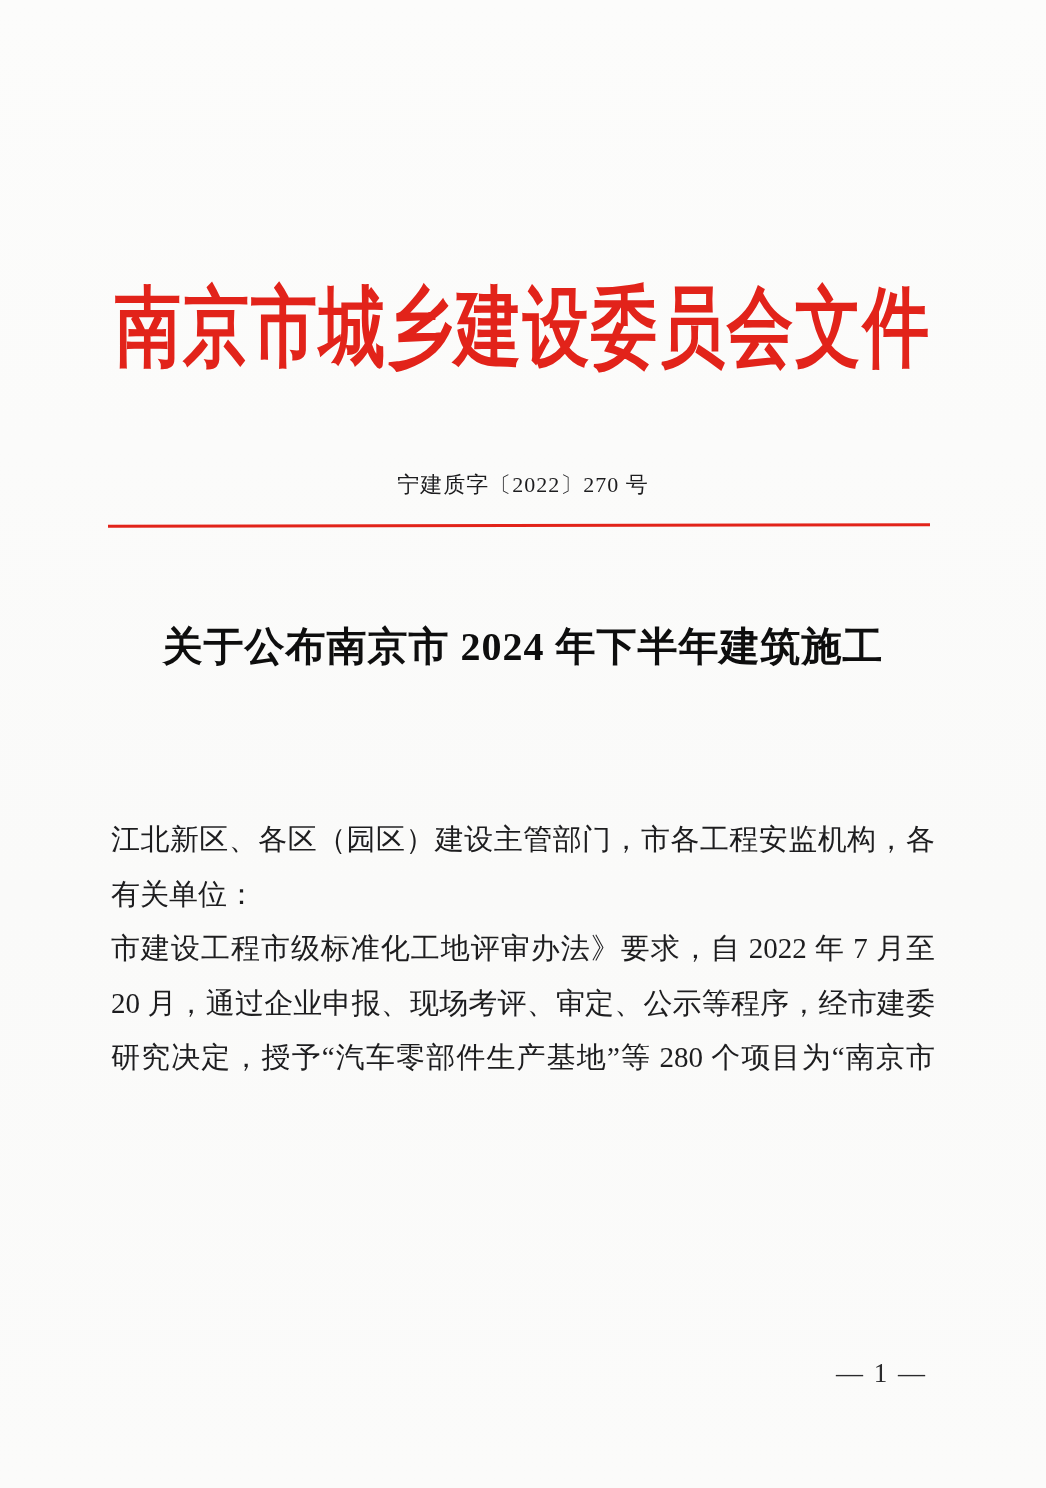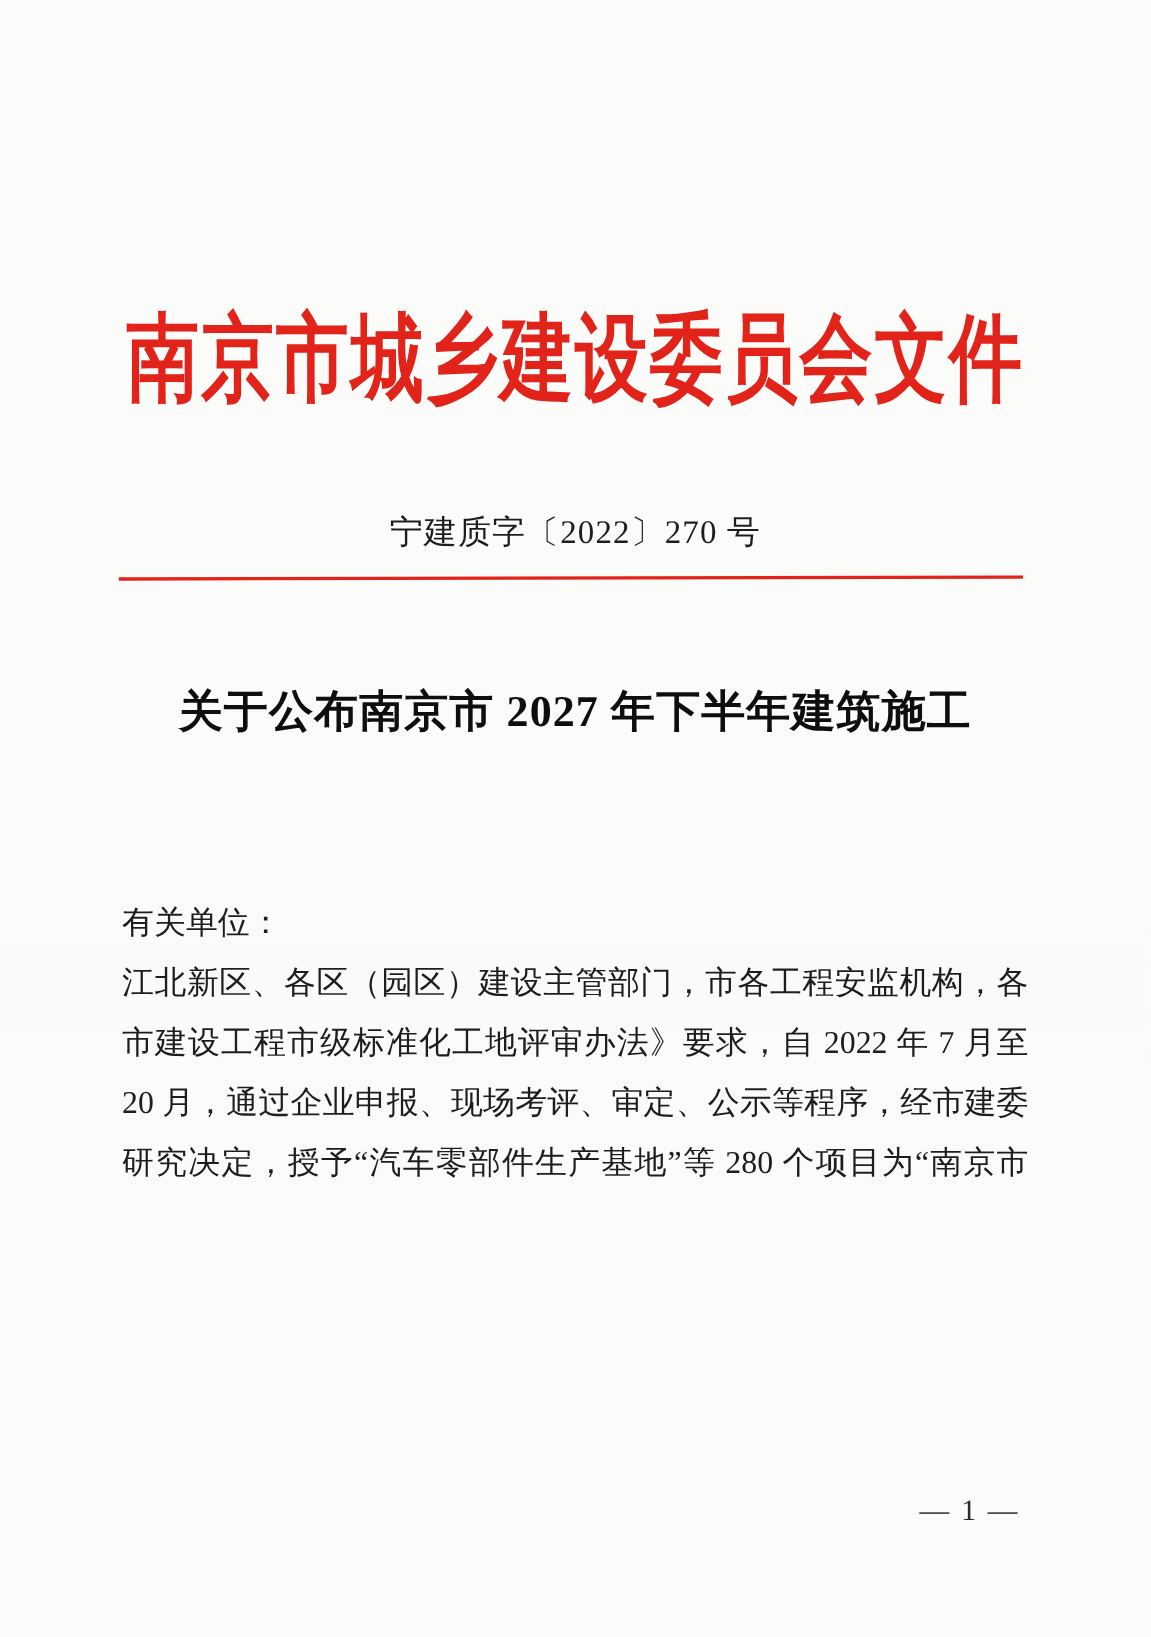--- a/index.html
+++ b/index.html
@@ -38,21 +38,21 @@
     white-space: nowrap;
   }
   
   .doc-number {
     position: absolute;
     top: 464px;
     left: 0;
     width: 100%;
     text-align: center;
     color: var(--text-black);
-    font-size: 30px;
+    font-size: 22px;
     line-height: 42px;
     letter-spacing: 1px;
   }
   
   .red-rule {
     position: absolute;
     top: 524px;
     left: 108px;
     width: 822px;
     height: 3px;
@@ -111,26 +111,26 @@
 
 <div class="page">
 
   <div class="red-header">南京市城乡建设委员会文件</div>
 
   <div class="doc-number">宁建质字〔2022〕270 号</div>
 
   <div class="red-rule"></div>
 
   <div class="doc-title">
-    <div class="t-line">关于公布南京市 2027 年下半年建筑施工</div>
+    <div class="t-line">关于公布南京市 2024 年下半年建筑施工</div>
   </div>
 
   <div class="doc-body">
+    <div class="b-line just">江北新区、各区（园区）建设主管部门，市各工程安监机构，各</div>
     <div class="b-line">有关单位：</div>
-    <div class="b-line just">江北新区、各区（园区）建设主管部门，市各工程安监机构，各</div>
     <div class="b-line just">市建设工程市级标准化工地评审办法》要求，自 2022 年 7 月至</div>
     <div class="b-line just">20 月，通过企业申报、现场考评、审定、公示等程序，经市建委</div>
     <div class="b-line just">研究决定，授予“汽车零部件生产基地”等 280 个项目为“南京市</div>
   </div>
 
   <div class="page-number">— 1 —</div>
 
 </div>
 
 </body></html>

